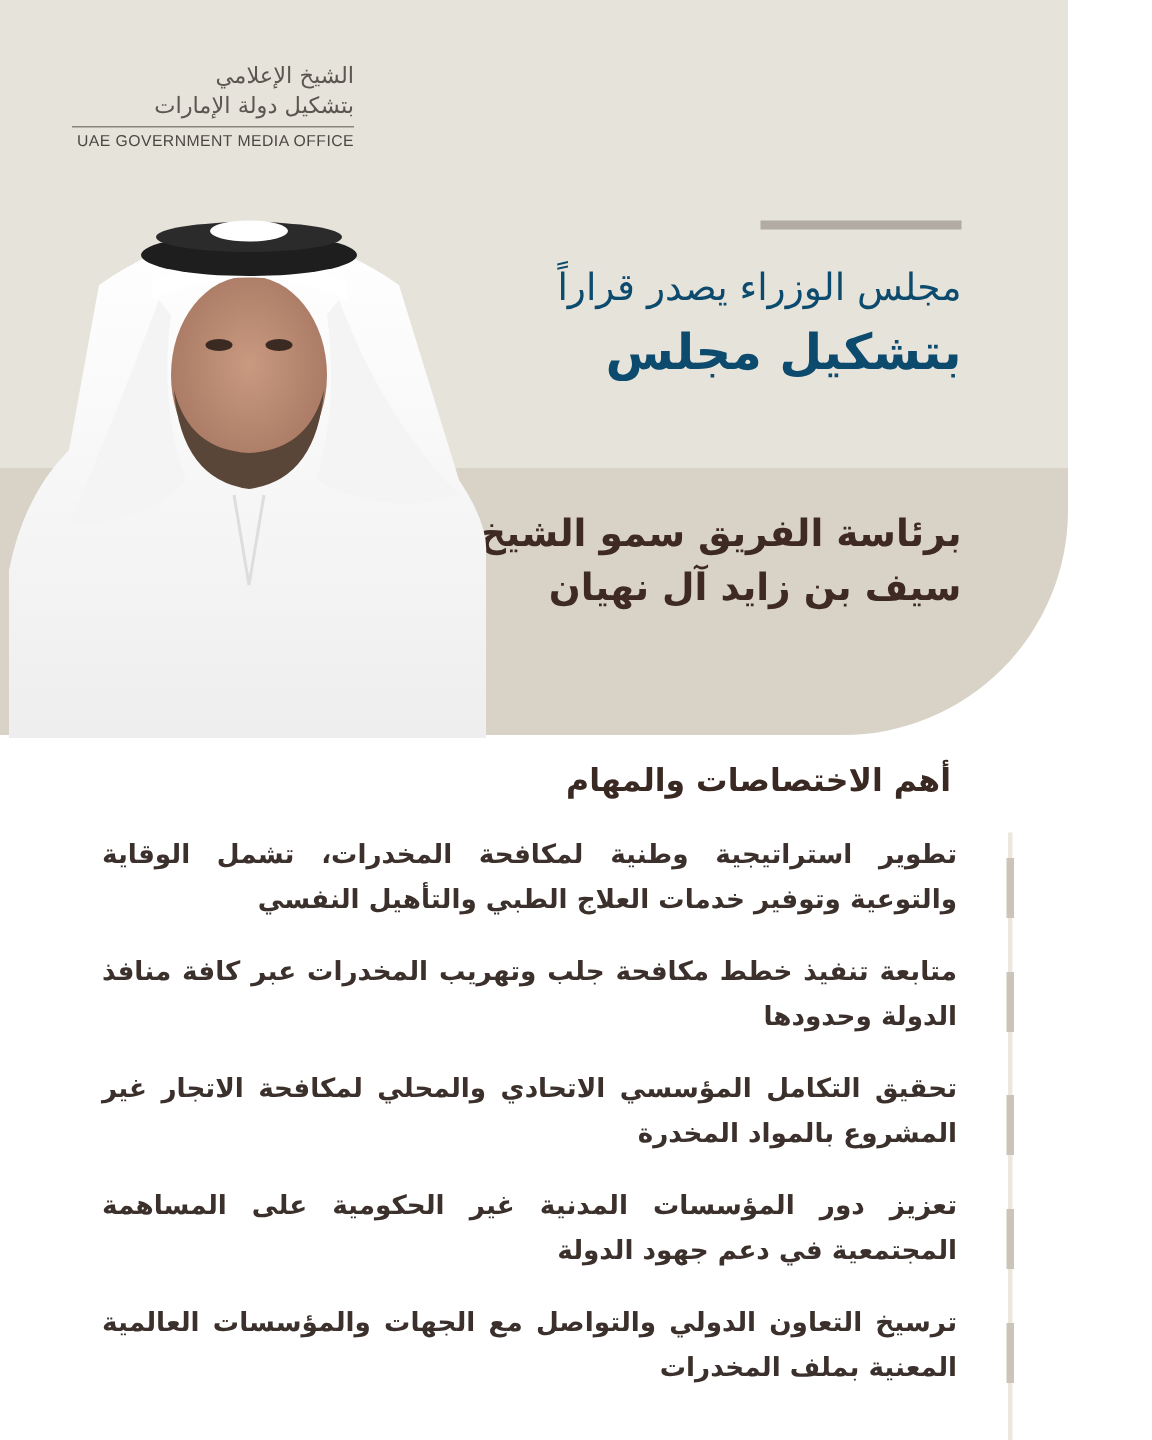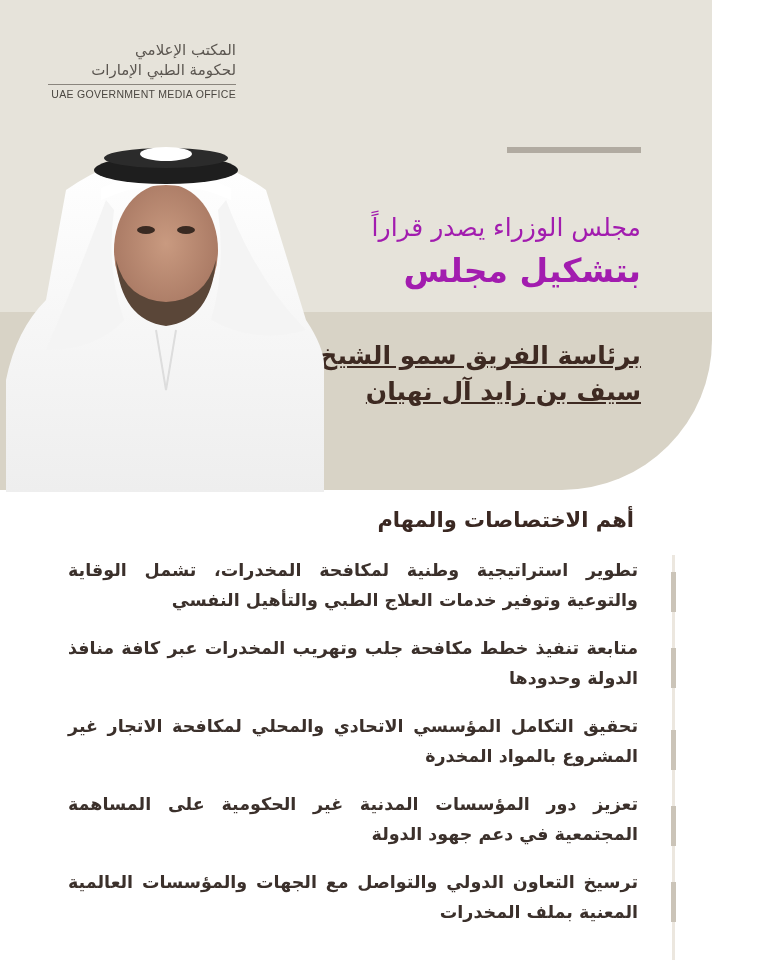--- a/index.html
+++ b/index.html
@@ -6,46 +6,46 @@
   body { width:768px; height:960px; background:#ffffff; position:relative; overflow:hidden;
          font-family:"DejaVu Sans", sans-serif; }
   .panel { position:absolute; left:0; top:0; width:712px; height:490px;
            border-bottom-right-radius:150px; overflow:hidden; background:#d8d3c6; }
   .panel-top { position:absolute; left:0; top:0; width:100%; height:312px; background:#e6e3da; }
   .logo { position:absolute; left:48px; top:40px; width:188px; text-align:right; color:#5b5650; }
   .logo .ar1, .logo .ar2 { font-size:15px; line-height:20px; direction:rtl; }
   .logo .rule { height:1px; background:#8a857d; margin:4px 0 3px 0; }
   .logo .en { font-family:"Liberation Sans", sans-serif; font-size:10.5px; letter-spacing:0.3px; text-align:right; color:#4b4741; }
   .accent-bar { position:absolute; left:507px; top:147px; width:134px; height:6px; background:#b1aba1; }
-  .titles { position:absolute; right:127px; top:172px; width:340px; text-align:right; direction:rtl; color:#a21caf;margin-top:36px; }
+  .titles { position:absolute; right:127px; top:172px; width:340px; text-align:right; direction:rtl; color:#0c4a6e; }
   .t1 { font-size:25px; line-height:40px; font-weight:normal; }
   .t2 { font-size:33px; line-height:46px; font-weight:bold; }
   .t3 { font-size:33px; line-height:46px; font-weight:bold; }
   .names { position:absolute; right:127px; top:338px; width:360px; text-align:right; direction:rtl; color:#3e2a22; }
-  .n1, .n2 { font-size:25px; line-height:36px; font-weight:bold;text-decoration:underline; }
+  .n1, .n2 { font-size:25px; line-height:36px; font-weight:bold; }
   .n3 { font-size:16px; line-height:34px; margin-top:6px; color:#3a2d27; }
   .portrait { position:absolute; left:6px; top:130px; width:320px; height:362px; }
   .heading { position:absolute; right:134px; top:508px; direction:rtl; text-align:right;
              font-size:21px; font-weight:bold; color:#3a2822; }
   .timeline { position:absolute; left:672px; top:555px; width:3px; height:405px; background:#ece7df; }
   .tick { position:absolute; left:671px; width:5px; height:40px; background:#cbc4b8; }
   .items { position:absolute; right:130px; top:555px; width:590px; direction:rtl; text-align:justify; }
   .item { font-size:17.5px; line-height:30px; font-weight:bold; color:#3b302b; margin-bottom:18px;
           text-align-last:right;margin-left:20px; }
 </style>
 </head>
 <body>
 
 <div class="panel">
   <div class="panel-top"></div>
 </div>
 
 <div class="logo">
-  <div class="ar1">المكتب الإعلامي</div>
-  <div class="ar2">لحكومة الطبي الإمارات</div>
+  <div class="ar1">الشيخ الإعلامي</div>
+  <div class="ar2">بتشكيل دولة الإمارات</div>
   <div class="rule"></div>
   <div class="en">UAE GOVERNMENT MEDIA OFFICE</div>
 </div>
 
 <div class="accent-bar"></div>
 
 <div class="titles">
   <div class="t1">مجلس الوزراء يصدر قراراً</div>
   <div class="t2">بتشكيل مجلس</div>
 </div>

